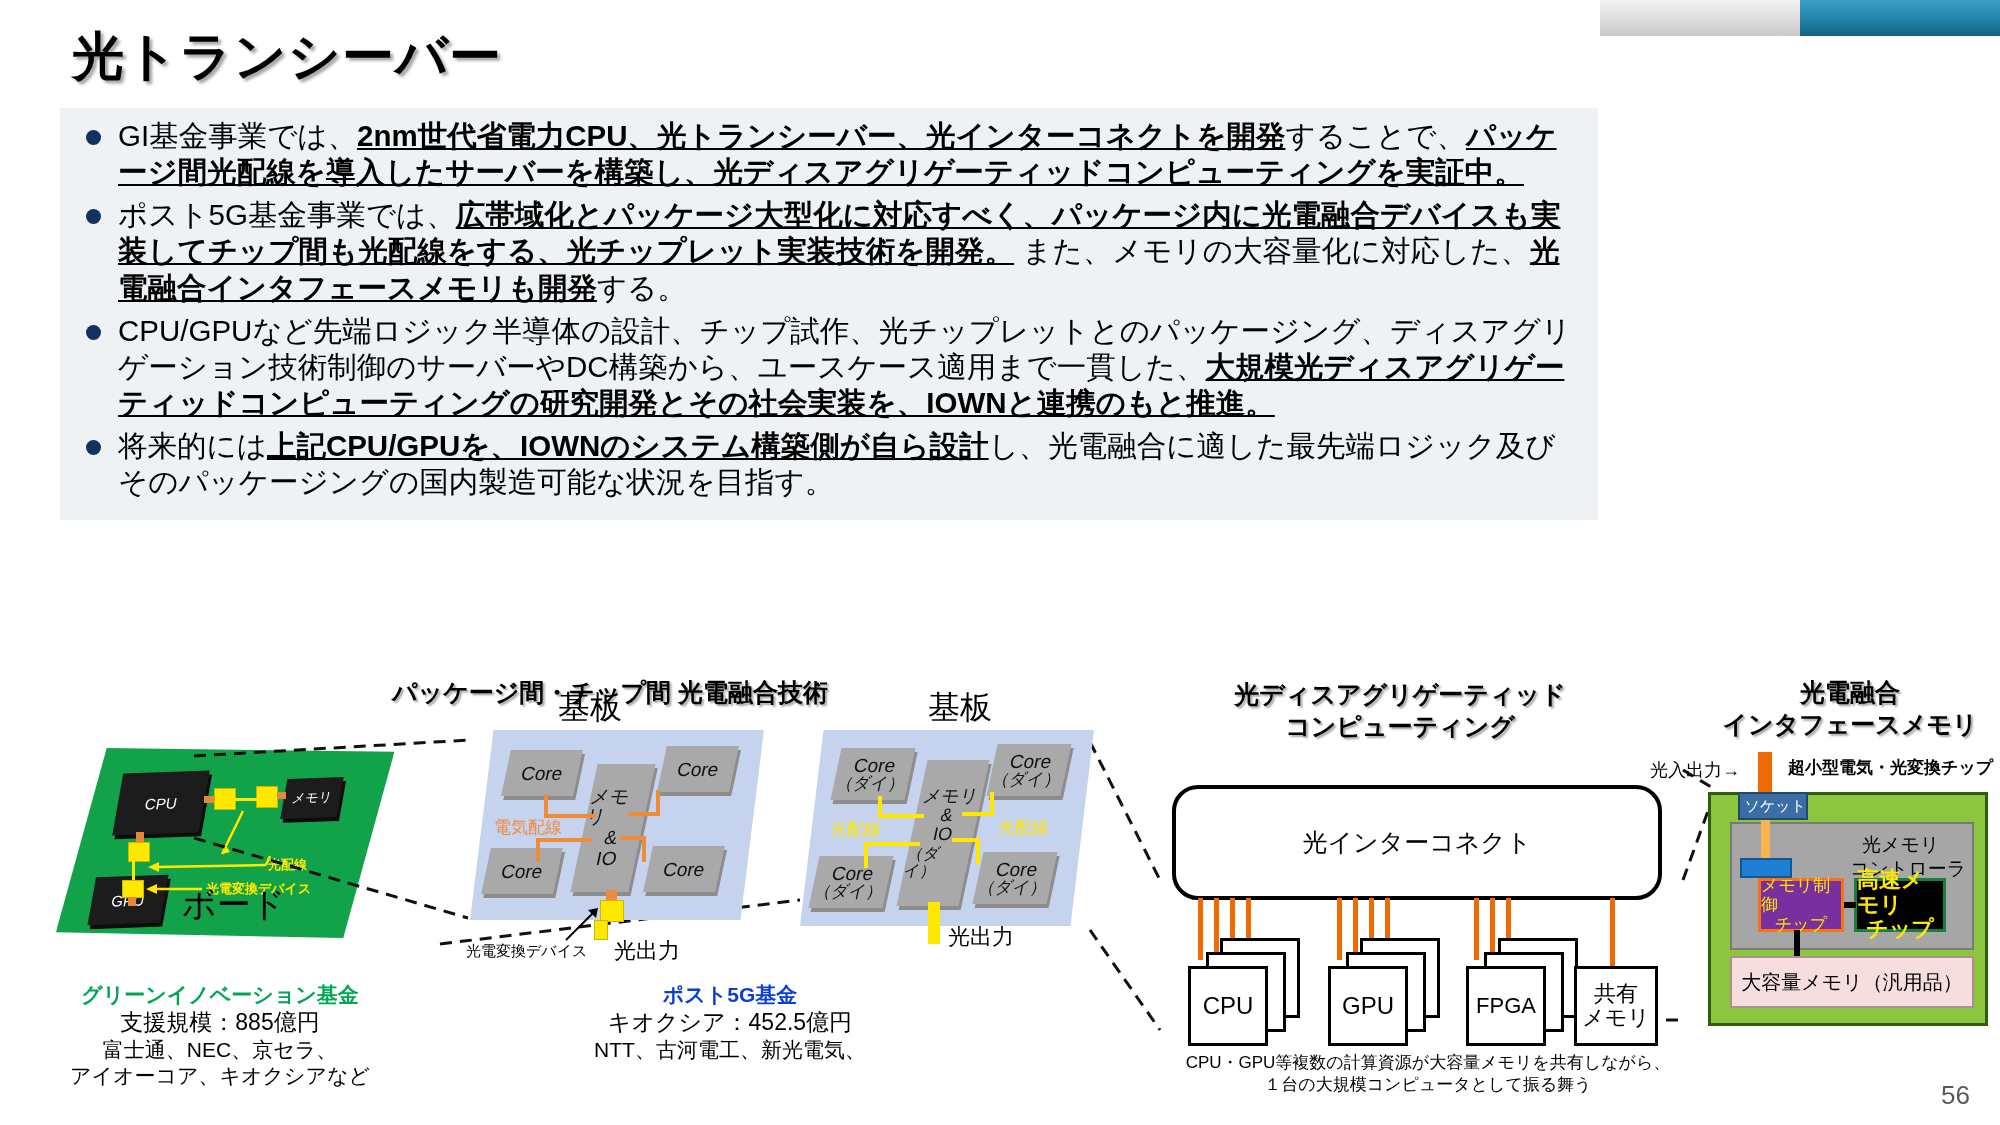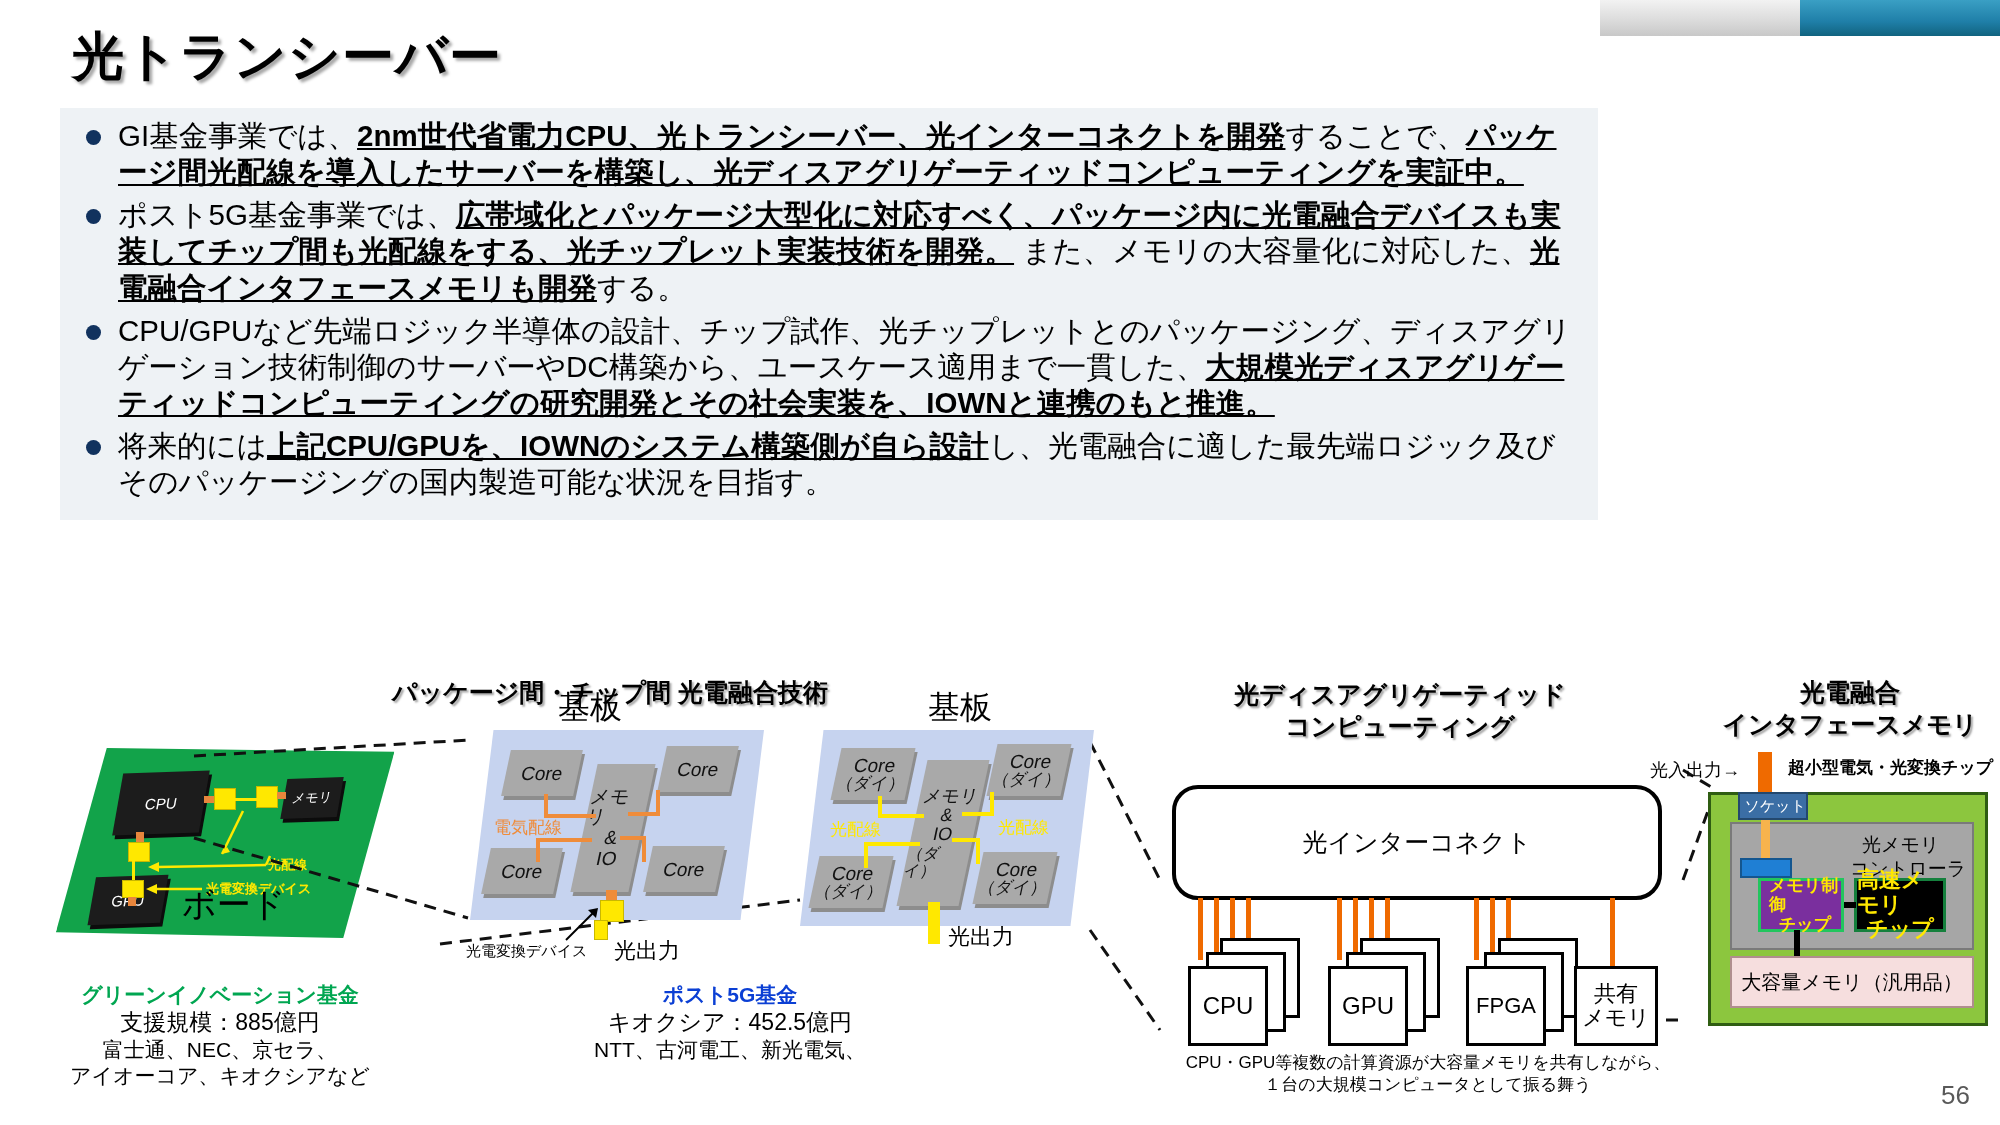--- a/index.html
+++ b/index.html
@@ -129,23 +129,23 @@
 
   
   .mem-outer { position: absolute; background: #8cc63e; border: 3px solid #2f5d12; }
   .mem-ctrl { position: absolute; background: #a6a6a6; border: 2px solid #7a7a7a; }
   .mem-socket {
     position: absolute; background: #3b6ea5; border: 2px solid #23486e;
     color: #fff; font-size: 15px; display:flex; align-items:center; justify-content:flex-end;
   }
   .mem-blue-pad { position: absolute; background: #1f7fd4; border: 2px solid #14568f; }
   .mem-purple {
-    position: absolute; background: #7a2f9e; border: 3px solid #22c55e;
-    color: #ffe800; font-weight: bold; font-size: 17px; line-height: 1.12;
-    display:flex; flex-direction:column; align-items:center; justify-content:center;padding-left:8px;
+    position: absolute; background: #7a2f9e; border: 3px solid #f97316;
+    color: #ffe800; font-weight: normal; font-size: 17px; line-height: 1.12;
+    display:flex; flex-direction:column; align-items:center; justify-content:center;
   }
   .mem-navy {
     position: absolute; background: #000000; border: 3px solid #15803d;
     color: #ffe800; font-weight: bold; font-size: 22px; line-height: 1.12;
     display:flex; flex-direction:column; align-items:center; justify-content:center;
   }
   .mem-big {
     position: absolute; background: #f6dede; border: 2px solid #b08e8e;
     color: #000; font-size: 20px; display:flex; align-items:center; justify-content:center;
   }

